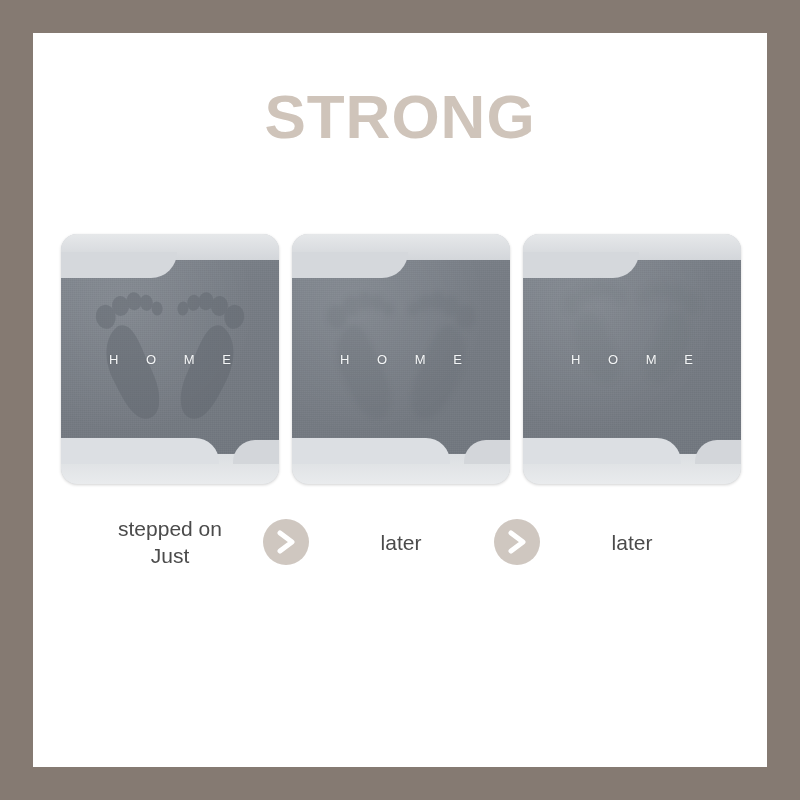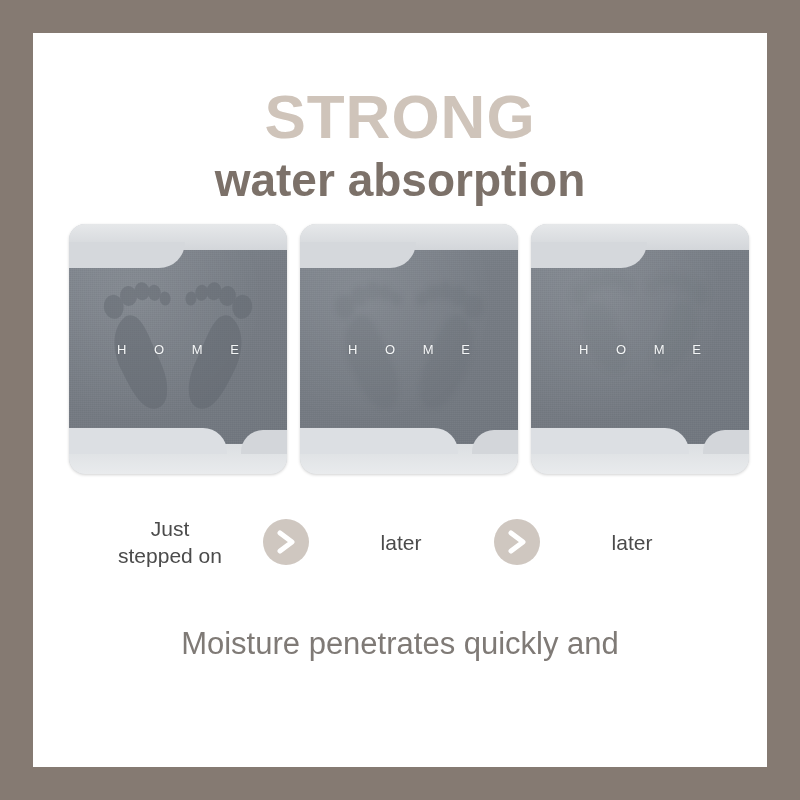--- a/index.html
+++ b/index.html
@@ -56,26 +56,25 @@
     font-size: 46px;
     line-height: 50px;
     letter-spacing: 0px;
     color: #7c7169;
   }
 
   
   .panels-row {
     position: absolute;
     left: 28px;
-    top: 191px;
+    top: 201px;
     width: 680px;
     height: 252px;
     display: flex;
     justify-content: space-between;
-    margin-left: 8px;
   }
 
   .mat {
     position: relative;
     width: 218px;
     height: 250px;
     border-radius: 16px;
     overflow: hidden;
     background: #cfd2d6;        
     box-shadow: 0 1px 3px rgba(0,0,0,0.18);
@@ -232,21 +231,20 @@
   }
 </style>
 </head>
 <body>
 
 <div class="poster">
   <div class="poster-inner">
 
     <div class="headline-block">
       <span class="headline-strong">STRONG</span>
-      <span class="headline-sub">water absorption</span>
     </div>
 
     <div class="panels-row">
 
       <div class="mat">
         <div class="mat-band-top"></div>
         <div class="mat-surface"></div>
         <div class="mat-corner-tl"></div>
         <div class="mat-corner-bl"></div>
         <div class="mat-corner-br"></div>
@@ -338,22 +336,22 @@
           </svg>
         </div>
         <div class="mat-home">H O M E</div>
       </div>
 
     </div>
 
     <div class="caption-row">
 
       <div class="caption">
+        <div>stepped on</div>
         <div>Just</div>
-        <div>stepped on</div>
       </div>
 
       <div class="arrow-slot">
         <div class="arrow-circle">
           <svg width="22" height="24" viewBox="0 0 22 24" xmlns="http://www.w3.org/2000/svg">
             <path d="M5 3 L17 12 L5 21" fill="none" stroke="#ffffff" stroke-width="5" stroke-linecap="round" stroke-linejoin="round"></path>
           </svg>
         </div>
       </div>
 
@@ -369,17 +367,16 @@
         </div>
       </div>
 
       <div class="caption">
         <div>later</div>
       </div>
 
     </div>
 
     <div class="footer-text">
-      <div>Moisture penetrates quickly and</div>
     </div>
 
   </div>
 </div>
 
 </body></html>

